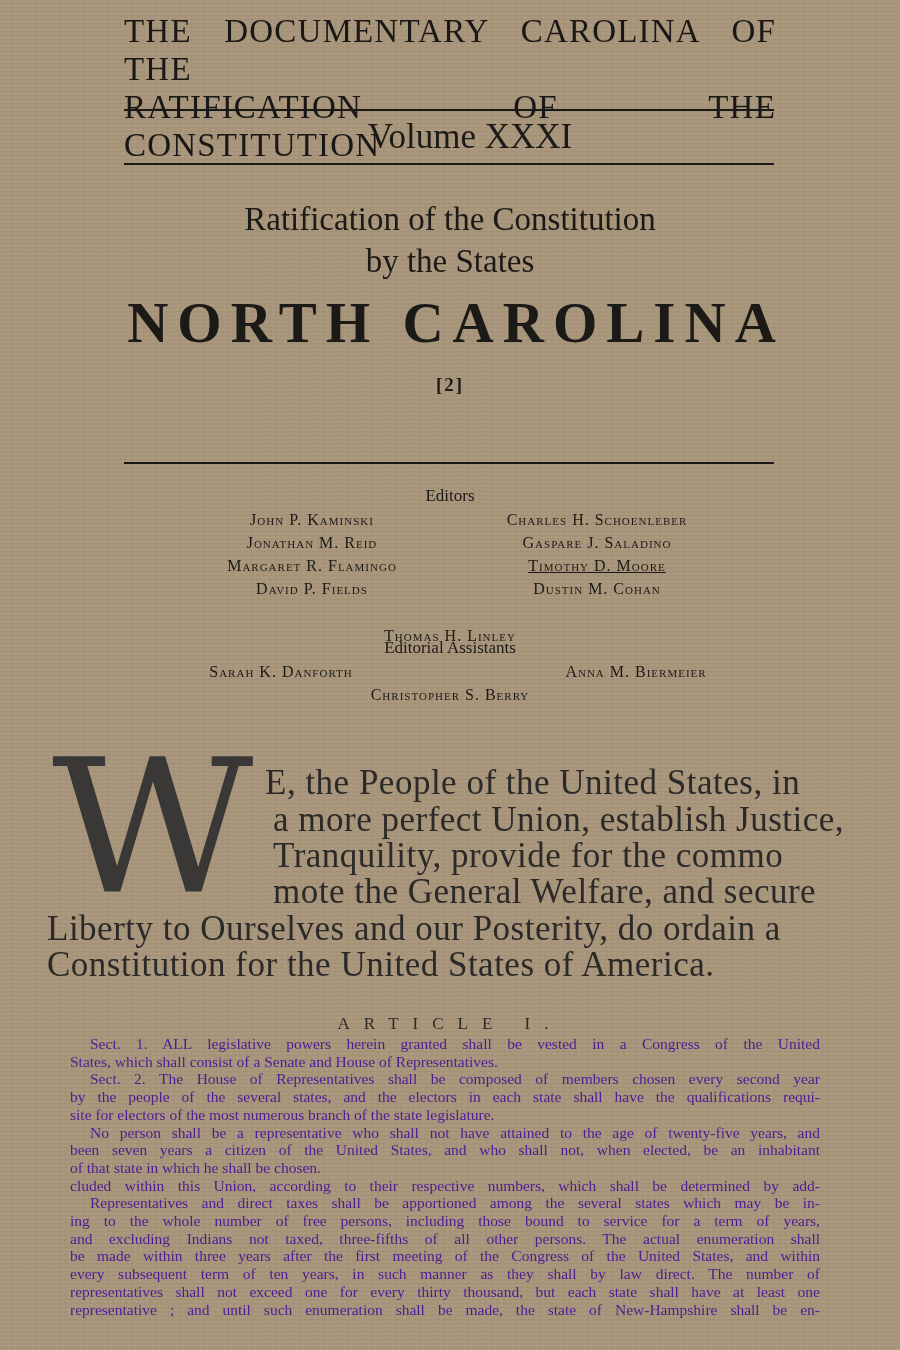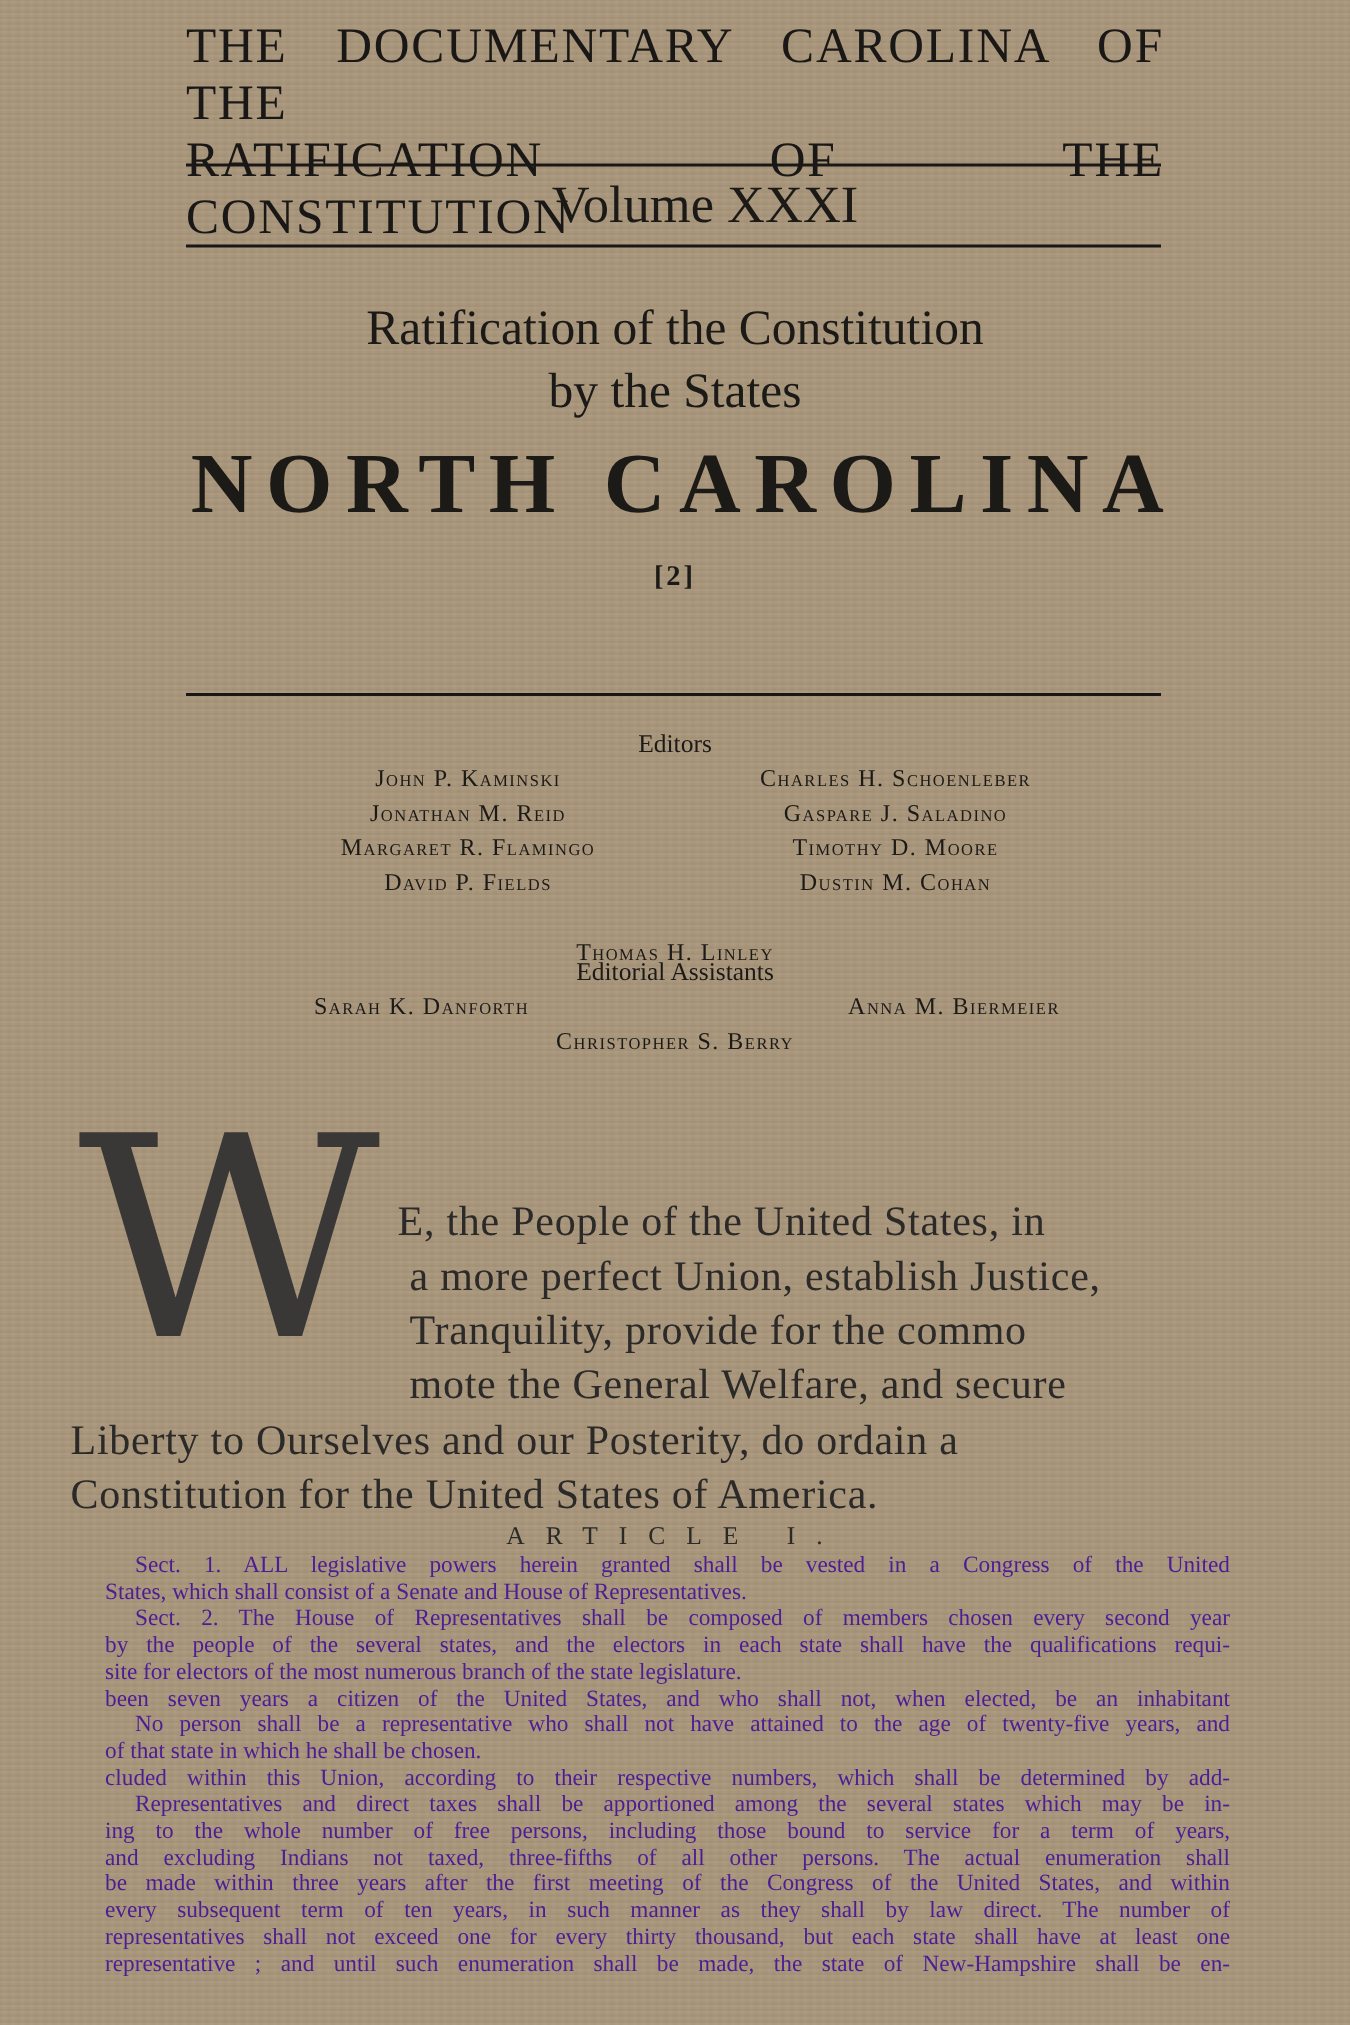--- a/index.html
+++ b/index.html
@@ -36,21 +36,21 @@
   }
   .old {
     font-family:"Liberation Serif","DejaVu Serif",serif; color:#2b2a28;
     white-space:nowrap;
   }
   .dropcap {
     left:52px; top:742px; font-size:196px; line-height:170px; color:#3a3836;
     font-family:"DejaVu Serif","Liberation Serif",serif; font-weight:normal;
     transform:scaleY(0.95);
   }
-  .pre { font-size:28px; line-height:36px; letter-spacing:0.5px;margin-top:32px; }
+  .pre { font-size:35px; line-height:36px; letter-spacing:0.5px; }
   .art { font-size:15.5px; line-height:17.7px; color:#4c1d95; }
   .art .ln { white-space:nowrap; display:block; text-align:justify; text-align-last:justify; }
   .art .last { text-align-last:left; }
   .art .ind { padding-left:20px; }
   .articlehead { font-size:17px; letter-spacing:14px; }
 </style>
 </head>
 <body>
 
 <div class="abs series">
@@ -73,21 +73,21 @@
 <div class="abs rule" style="top:462px;"></div>
 
 <div class="abs center heading" style="top:486px;">Editors</div>
 <div>
   <span class="name" style="left:312px; top:509px;">John P. Kaminski</span>
   <span class="name" style="left:312px; top:532px;">Jonathan M. Reid</span>
   <span class="name" style="left:312px; top:555px;">Margaret R. Flamingo</span>
   <span class="name" style="left:312px; top:578px;">David P. Fields</span>
   <span class="name" style="left:597px; top:509px;">Charles H. Schoenleber</span>
   <span class="name" style="left:597px; top:532px;">Gaspare J. Saladino</span>
-  <span class="name" style="left:597px; top:555px;">Timothy D. Moore</span>
+  <span class="name" style="left:597px; top:555px;text-decoration:underline;">Timothy D. Moore</span>
   <span class="name" style="left:597px; top:578px;">Dustin M. Cohan</span>
   <span class="name" style="left:450px; top:605px;margin-top:20px;">Thomas H. Linley</span>
 </div>
 
 <div class="abs center heading" style="top:638px;">Editorial Assistants</div>
 <div>
   <span class="name" style="left:281px; top:661px;">Sarah K. Danforth</span>
   <span class="name" style="left:636px; top:661px;">Anna M. Biermeier</span>
   <span class="name" style="left:450px; top:684px;">Christopher S. Berry</span>
 </div>
@@ -100,22 +100,22 @@
 <div class="abs old pre" style="left:47px; top:911px;">Liberty to Ourselves and our Posterity, do ordain a</div>
 <div class="abs old pre" style="left:47px; top:947px;">Constitution for the United States of America.</div>
 
 <div class="abs center old articlehead" style="top:1014px;">ARTICLE I.</div>
 <div class="abs old art" style="left:70px; width:750px; top:1035px;">
   <span class="ln ind">Sect. 1. ALL legislative powers herein granted shall be vested in a Congress of the United</span>
   <span class="ln last">States, which shall consist of a Senate and House of Representatives.</span>
   <span class="ln ind">Sect. 2. The House of Representatives shall be composed of members chosen every second year</span>
   <span class="ln">by the people of the several states, and the electors in each state shall have the qualifications requi-</span>
   <span class="ln last">site for electors of the most numerous branch of the state legislature.</span>
+  <span class="ln ind">No person shall be a representative who shall not have attained to the age of twenty-five years, and</span>
   <span class="ln">been seven years a citizen of the United States, and who shall not, when elected, be an inhabitant</span>
-  <span class="ln ind">No person shall be a representative who shall not have attained to the age of twenty-five years, and</span>
   <span class="ln last">of that state in which he shall be chosen.</span>
   <span class="ln">cluded within this Union, according to their respective numbers, which shall be determined by add-</span>
   <span class="ln ind">Representatives and direct taxes shall be apportioned among the several states which may be in-</span>
   <span class="ln">ing to the whole number of free persons, including those bound to service for a term of years,</span>
   <span class="ln">and excluding Indians not taxed, three-fifths of all other persons.  The actual enumeration shall</span>
   <span class="ln">be made within three years after the first meeting of the Congress of the United States, and within</span>
   <span class="ln">every subsequent term of ten years, in such manner as they shall by law direct.  The number of</span>
   <span class="ln">representatives shall not exceed one for every thirty thousand, but each state shall have at least one</span>
   <span class="ln">representative ; and until such enumeration shall be made, the state of New-Hampshire shall be en-</span>
 </div>

